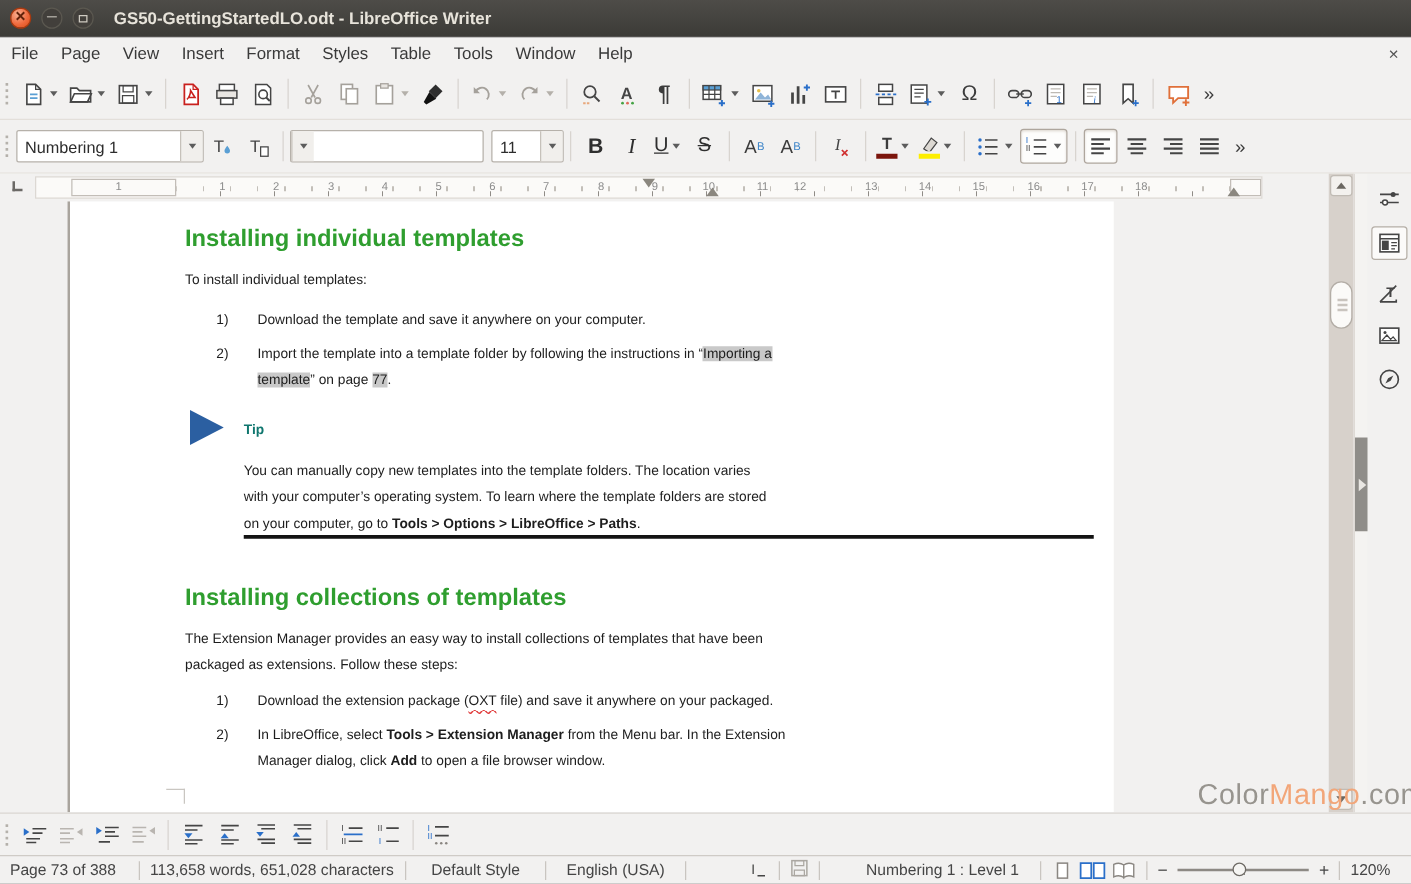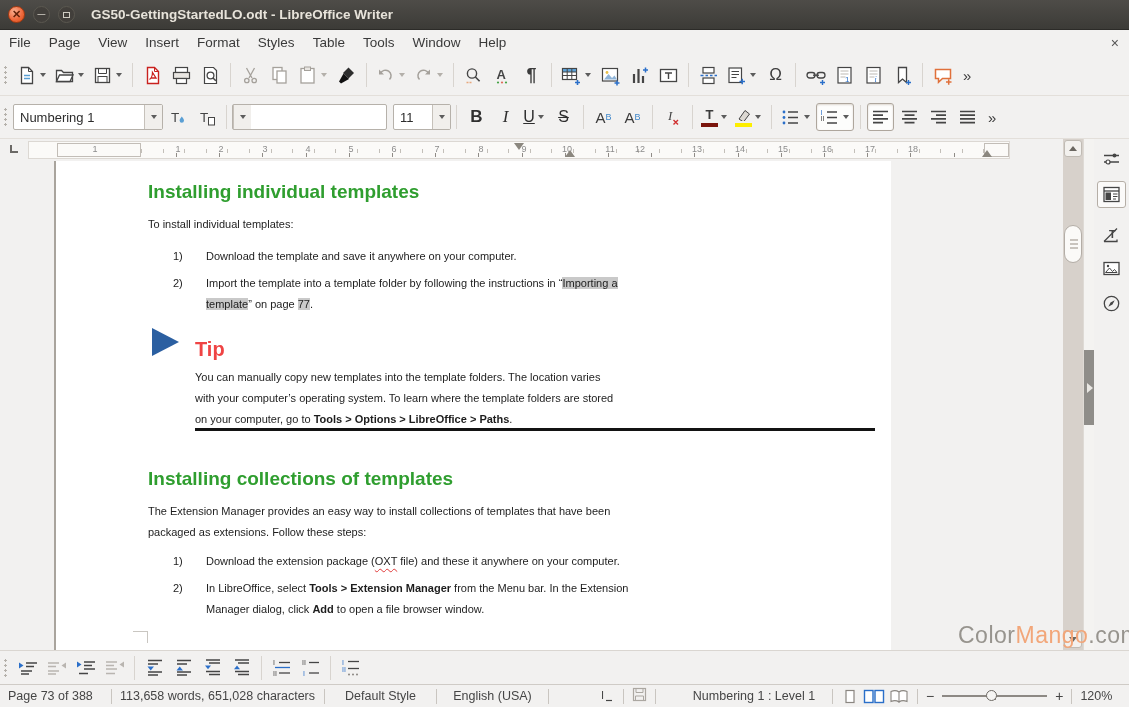--- a/index.html
+++ b/index.html
@@ -83,21 +83,21 @@
   .page{position:absolute;left:54px;top:0;width:958px;height:489px;background:#fff;
     border-left:2px solid #a9a49d;border-right:1px solid #c9c4be;}
   .dline{position:absolute;font-size:11px;color:#1d1d1d;white-space:nowrap;line-height:21px;}
   .dh{position:absolute;font-size:19px;font-weight:bold;white-space:nowrap;}
   .b{font-weight:bold;}
   .fld{background:#c9c9c9;}
   .sp{text-decoration-line:underline;text-decoration-style:wavy;text-decoration-color:#e03a3a;
       text-decoration-thickness:1px;text-underline-offset:3px;}
   .tiptri{position:absolute;left:96px;top:167px;width:0;height:0;
     border-top:14px solid transparent;border-bottom:14px solid transparent;border-left:27px solid #2b5fa1;}
-  .tiptitle{position:absolute;left:139px;top:177px;font-size:20px;font-weight:bold;color:#ef4444;}
+  .tiptitle{position:absolute;left:139px;top:177px;font-size:11px;font-weight:bold;color:#0f766e;}
   .tiprule{position:absolute;left:139px;top:267px;width:680px;height:3px;background:#131313;}
   .cm1{position:absolute;left:77px;top:470px;width:15px;height:12px;
     border-top:1px solid #c9c6c1;border-right:1px solid #c9c6c1;}
   .cm2{position:absolute;left:848px;top:470px;width:18px;height:12px;border:1px solid #d7d4cf;}
 
   
   .vscroll{position:absolute;left:1063px;top:0;width:20px;height:511px;background:#d7d1cb;}
   .vs-btn{position:absolute;left:1px;width:18px;height:17px;background:#f3f1ee;
     border:1px solid #c0bbb4;border-radius:3px;display:flex;align-items:center;justify-content:center;}
   .vs-tri-up{width:0;height:0;border-left:4px solid transparent;border-right:4px solid transparent;border-bottom:5px solid #6b6761;}
@@ -532,21 +532,21 @@
         <div class="dline" style="left:139px;top:206px;">You can manually copy new templates into the template folders. The location varies</div>
         <div class="dline" style="left:139px;top:227px;">with your computer’s operating system. To learn where the template folders are stored</div>
         <div class="dline" style="left:139px;top:248px;"><span>on your computer, go to </span><span class="b">Tools &gt; Options &gt; LibreOffice &gt; Paths</span><span>.</span></div>
         <div class="tiprule"></div>
 
         <div class="dh" style="left:92px;top:307px;color:#2f9e2f;">Installing collections of templates</div>
         <div class="dline" style="left:92px;top:340px;">The Extension Manager provides an easy way to install collections of templates that have been</div>
         <div class="dline" style="left:92px;top:361px;">packaged as extensions. Follow these steps:</div>
 
         <div class="dline" style="left:117px;top:390px;">1)</div>
-        <div class="dline" style="left:150px;top:390px;"><span>Download the extension package (</span><span class="sp">OXT</span><span> file) and these it anywhere on your computer.</span></div>
+        <div class="dline" style="left:150px;top:390px;"><span>Download the extension package (</span><span class="sp">OXT</span><span> file) and save it anywhere on your packaged.</span></div>
 
         <div class="dline" style="left:117px;top:417px;">2)</div>
         <div class="dline" style="left:150px;top:417px;"><span>In LibreOffice, select </span><span class="b">Tools &gt; Extension Manager</span><span> from the Menu bar. In the Extension</span></div>
         <div class="dline" style="left:150px;top:438px;"><span>Manager dialog, click </span><span class="b">Add</span><span> to open a file browser window.</span></div>
 
         <div class="cm1"></div>
         <div class="cm2"></div>
       </div>
     </div>
 

